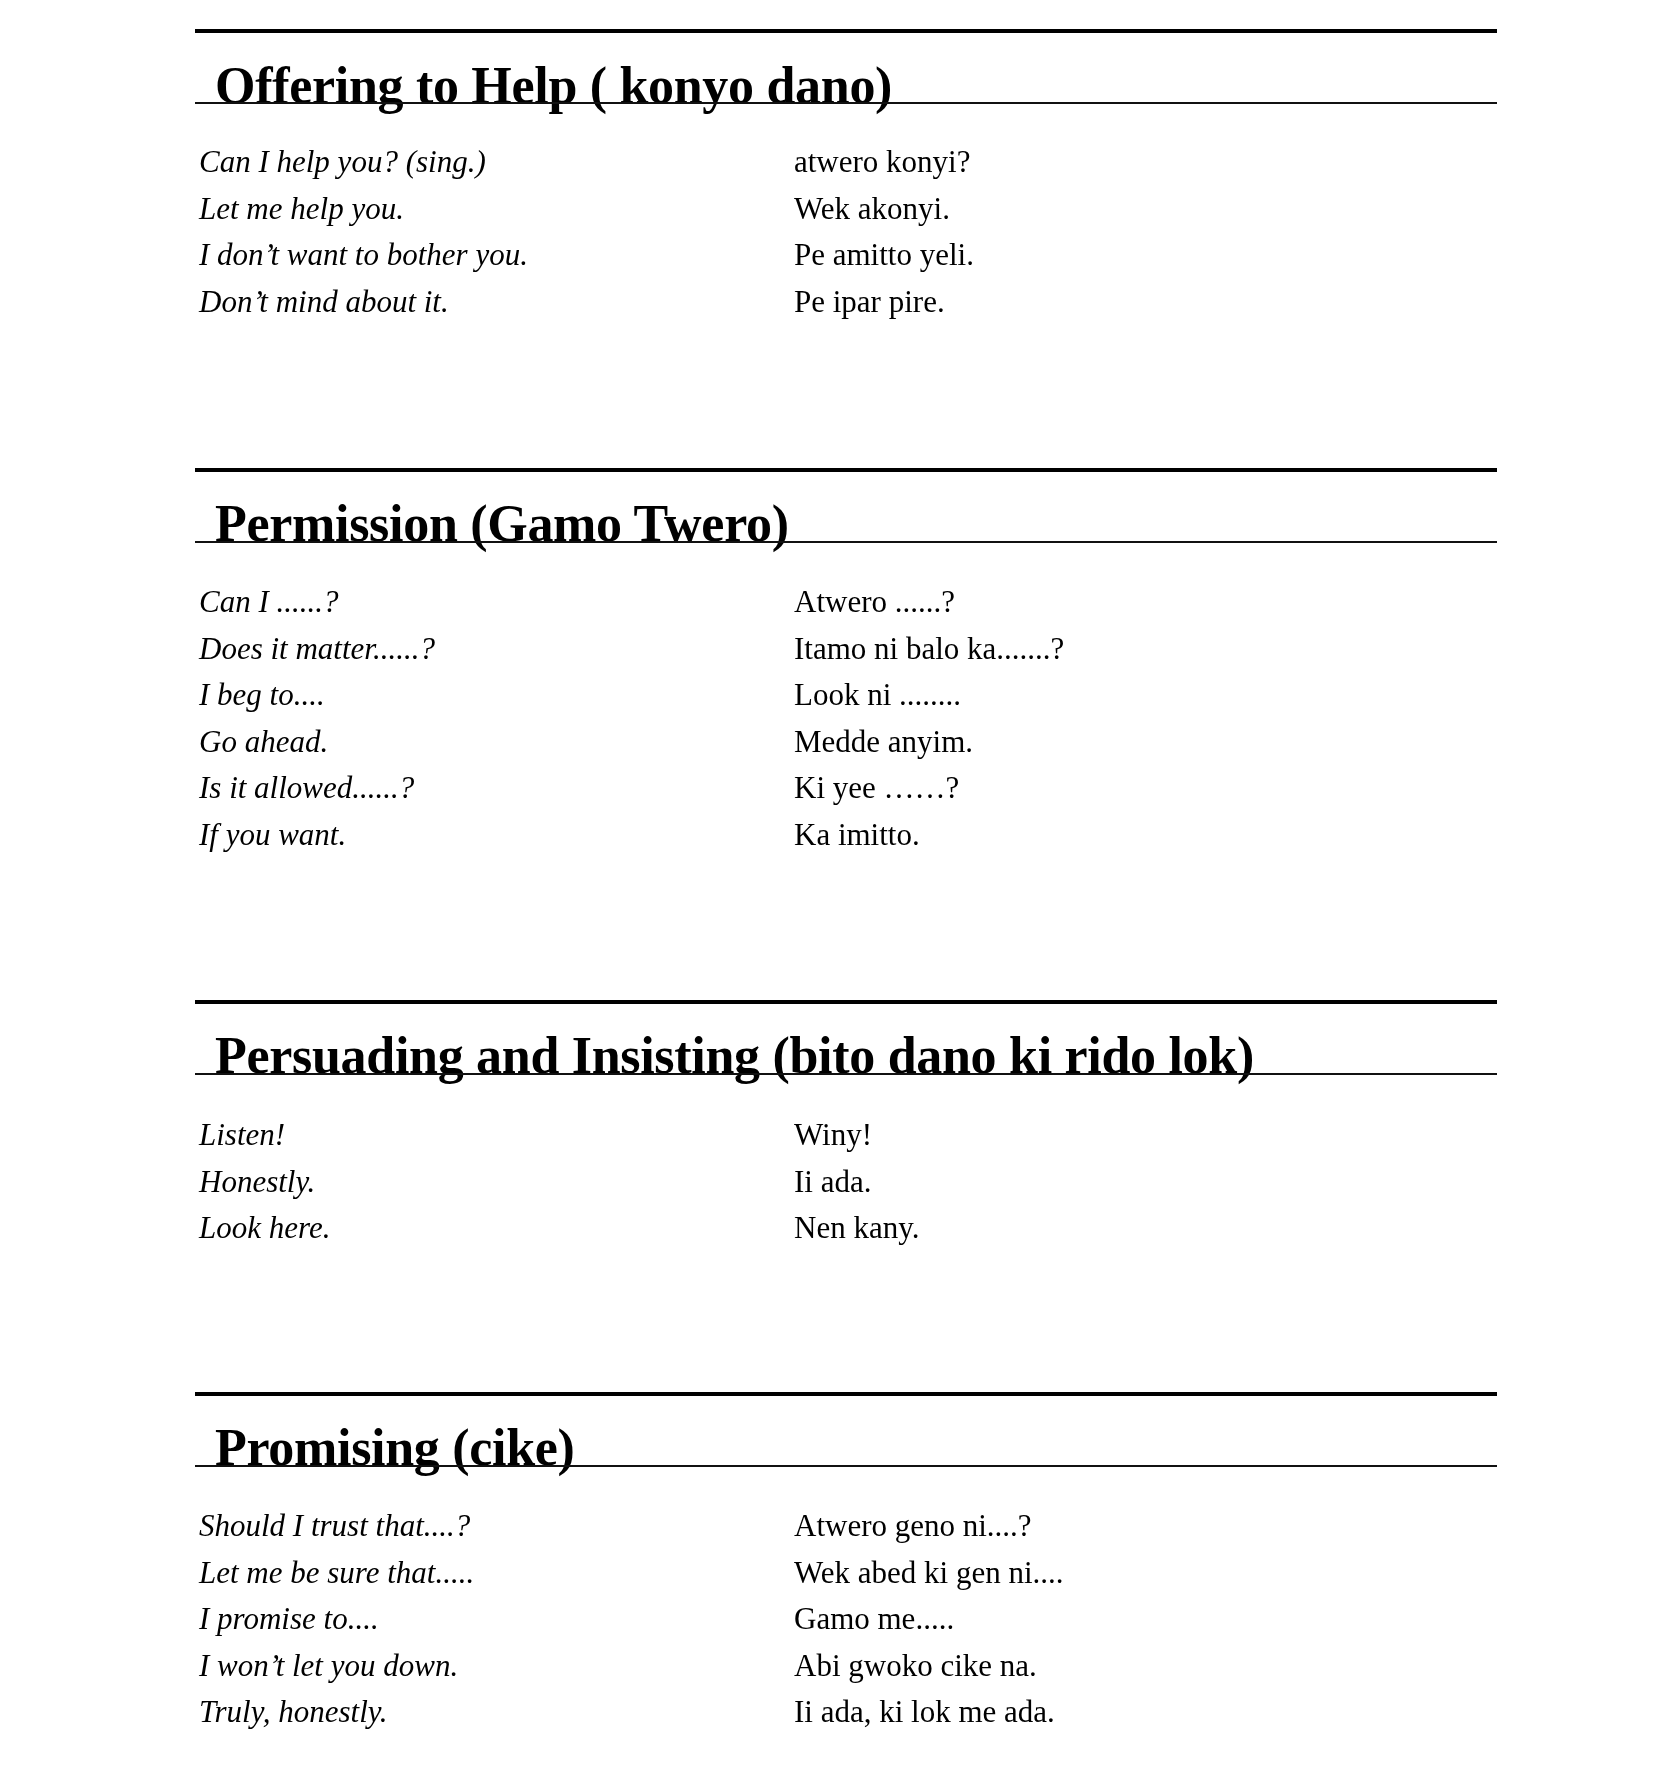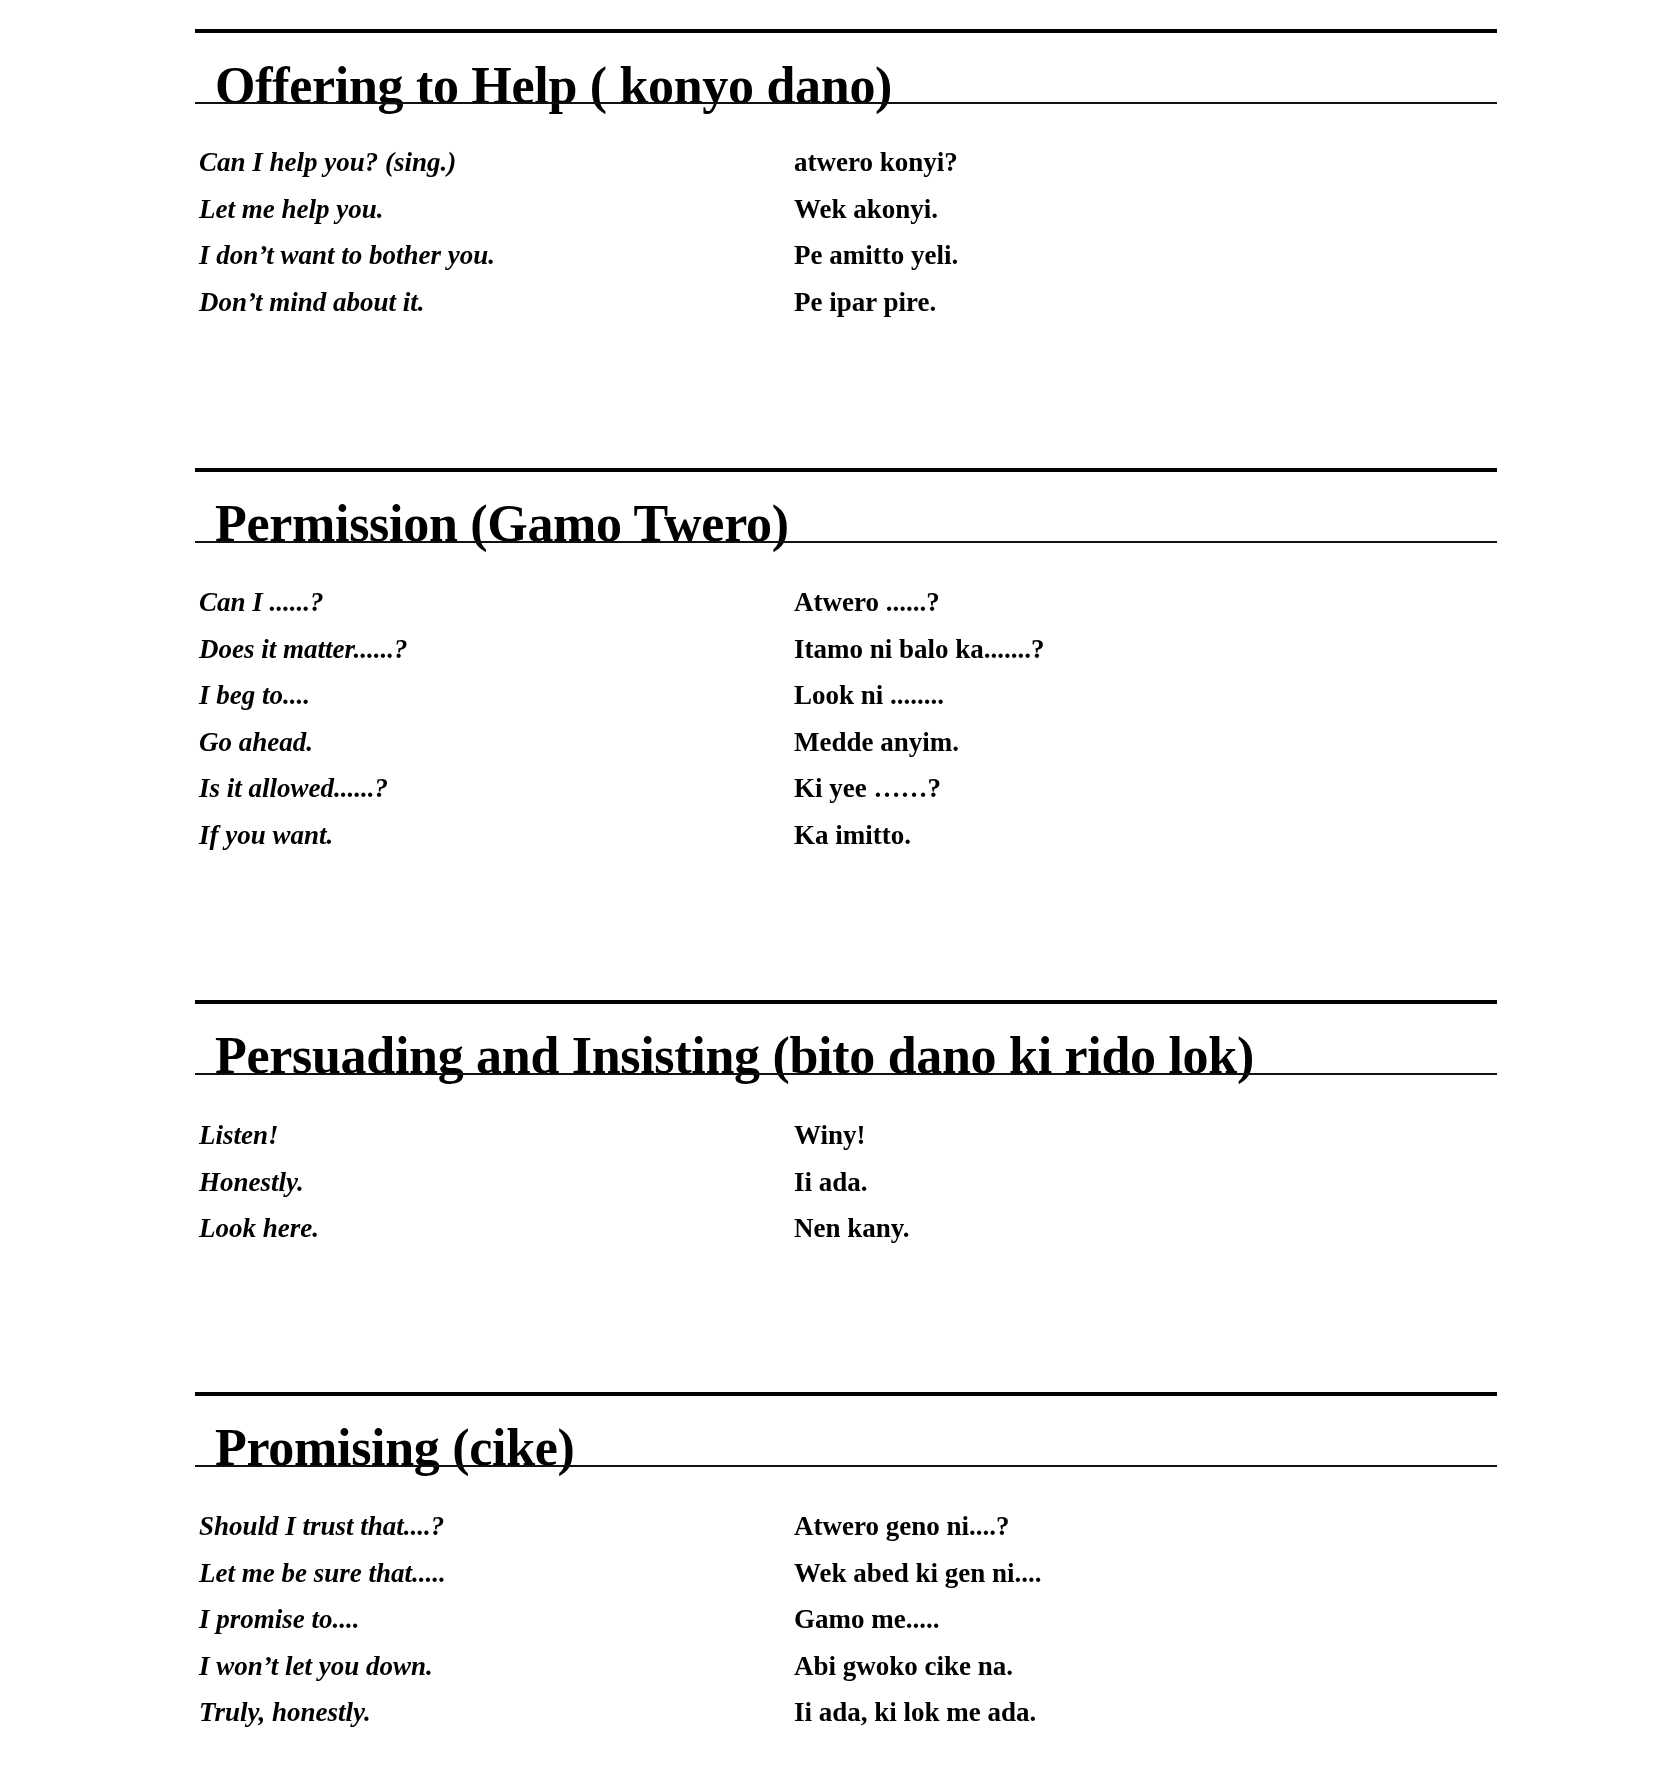--- a/index.html
+++ b/index.html
@@ -45,24 +45,23 @@
     letter-spacing: -0.3px;
   }
   .rows {
     position: absolute;
     left: 0;
     width: 1302px;
   }
   .row {
     position: relative;
     height: 46.6px;
-    font-size: 27px;
+    font-size: 31px;
     line-height: 46.6px;
     white-space: nowrap;
-    font-weight: bold;
   }
   .en {
     position: absolute;
     left: 4px;
     font-style: italic;
   }
   .ac {
     position: absolute;
     left: 599px;
   }

